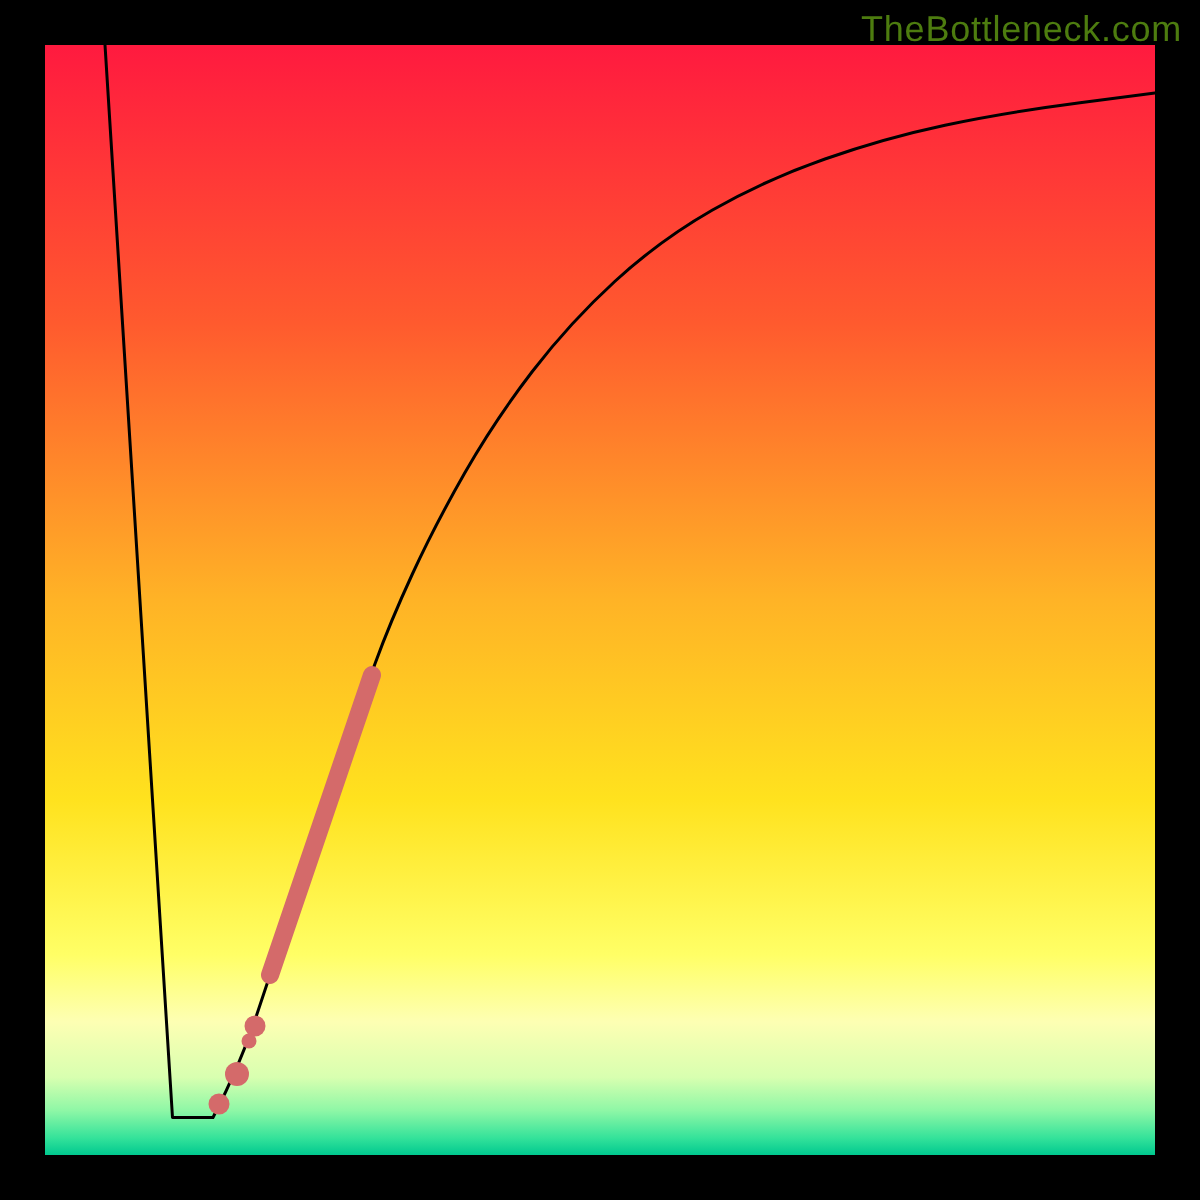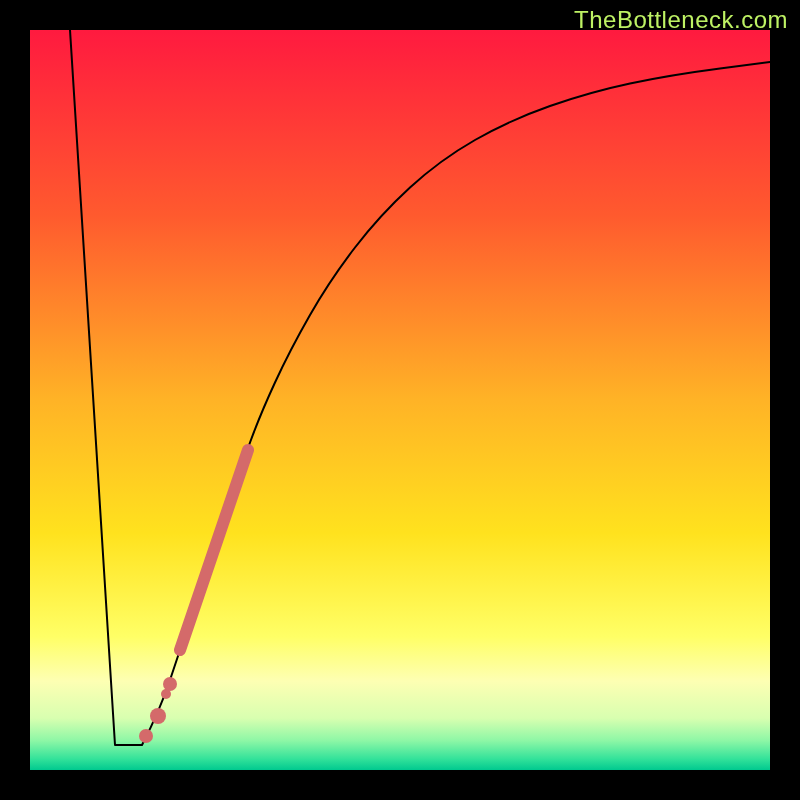--- a/index.html
+++ b/index.html
@@ -27,21 +27,21 @@
   .gradient {
     position: absolute;
     inset: 0;
   }
   .watermark {
     position: absolute;
     top: 6px;
     right: 12px;
     font-family: Arial, Helvetica, sans-serif;
     font-size: 24px;
-    color: #bef264;
+    color: #4d7c0f;
     letter-spacing: 0.5px;
     user-select: none;
   }
   svg.curves {
     position: absolute;
     inset: 0;
   }
 </style>
 </head>
 <body>

